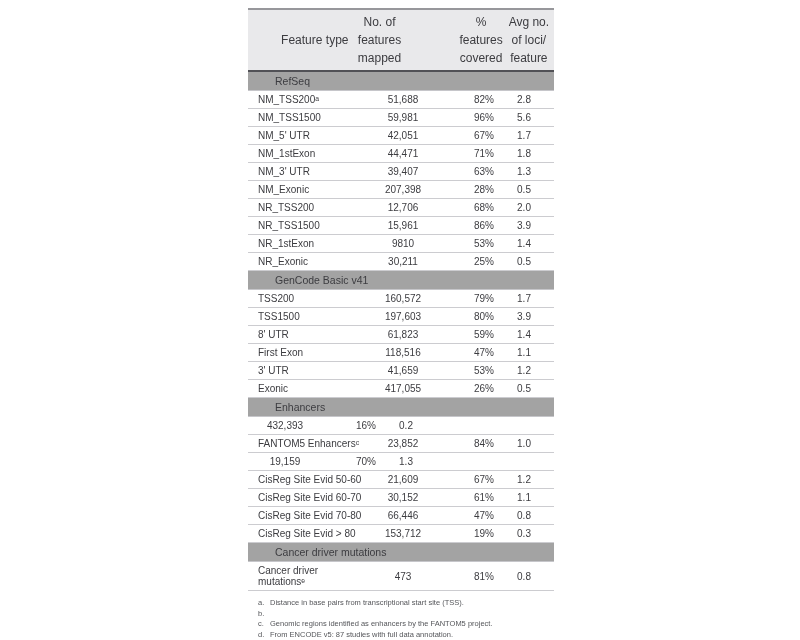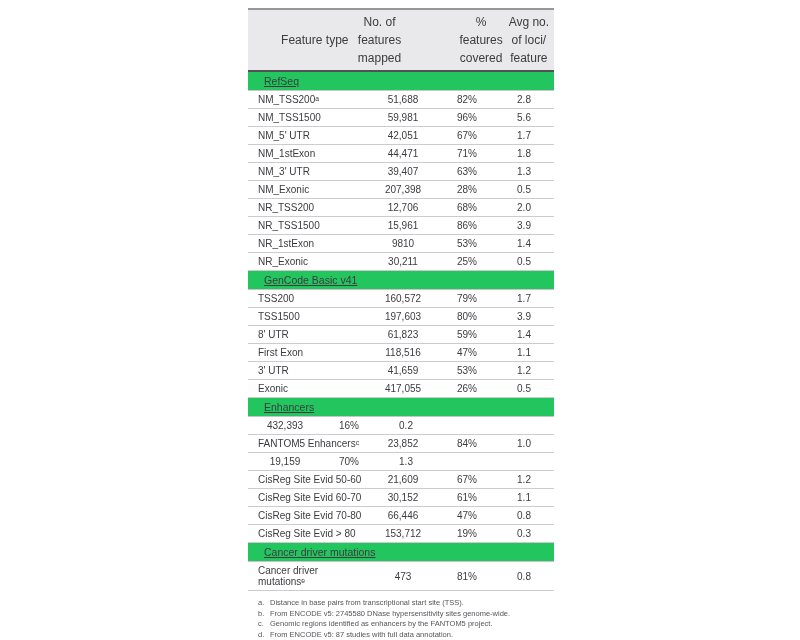--- a/index.html
+++ b/index.html
@@ -38,45 +38,44 @@
     white-space: pre-line;
     text-align: center;
     color: #3c3c40;
   }
   .hc.c1 { width: 118px; text-align: right; padding-left: 10px; }
   .hc.c2 { width: 74px; }
   .hc.c3 { width: 54px; margin-left: 48px; }
   .hc.c4 { width: 60px; }
   
   .section-bar {
-    background: #22c55e;
+    background: #a3a3a3;
     font-size: 10.5px;
     line-height: 18px;
     height: 19px;
-    padding-left: 16px;
+    padding-left: 27px;
     border-bottom: 1px solid #c6c6ca;
     color: #3c3c40;
-    text-decoration: underline;
   }
   
   .row {
     display: flex;
     align-items: center;
     border-bottom: 1px solid #ccccd0;
     padding: 3px 0;
     min-height: 18px;
   }
   .cell {
     font-size: 10px;
     line-height: 11px;
     color: #3c3c40;
   }
   .cell.c1 { width: 118px; padding-left: 10px; padding-right: 4px; }
   .cell.c2 { width: 74px; text-align: center; }
-  .cell.c3 { width: 54px; text-align: center; }
+  .cell.c3 { width: 54px; text-align: right; }
   .cell.c4 { width: 60px; text-align: center; }
   
   .footnotes { margin-top: 7px; padding-left: 10px; }
   .fn {
     display: flex;
     font-size: 7.5px;
     line-height: 10.5px;
     color: #55565a;
   }
   .fn .fn-letter { width: 12px; flex: none; }
@@ -249,21 +248,20 @@
         </div>
       </div>
 
     <div class="footnotes" id="footnotes">
         <div class="fn">
           <span class="fn-letter">a.</span>
           <span class="fn-text">Distance in base pairs from transcriptional start site (TSS).</span>
         </div>
         <div class="fn">
           <span class="fn-letter">b.</span>
-          <span class="fn-text">From ENCODE v5: 2745580 DNase hypersensitivity sites genome-wide.</span>
         </div>
         <div class="fn">
           <span class="fn-letter">c.</span>
           <span class="fn-text">Genomic regions identified as enhancers by the FANTOM5 project.</span>
         </div>
         <div class="fn">
           <span class="fn-letter">d.</span>
           <span class="fn-text">From ENCODE v5: 87 studies with full data annotation.</span>
         </div>
         <div class="fn">

